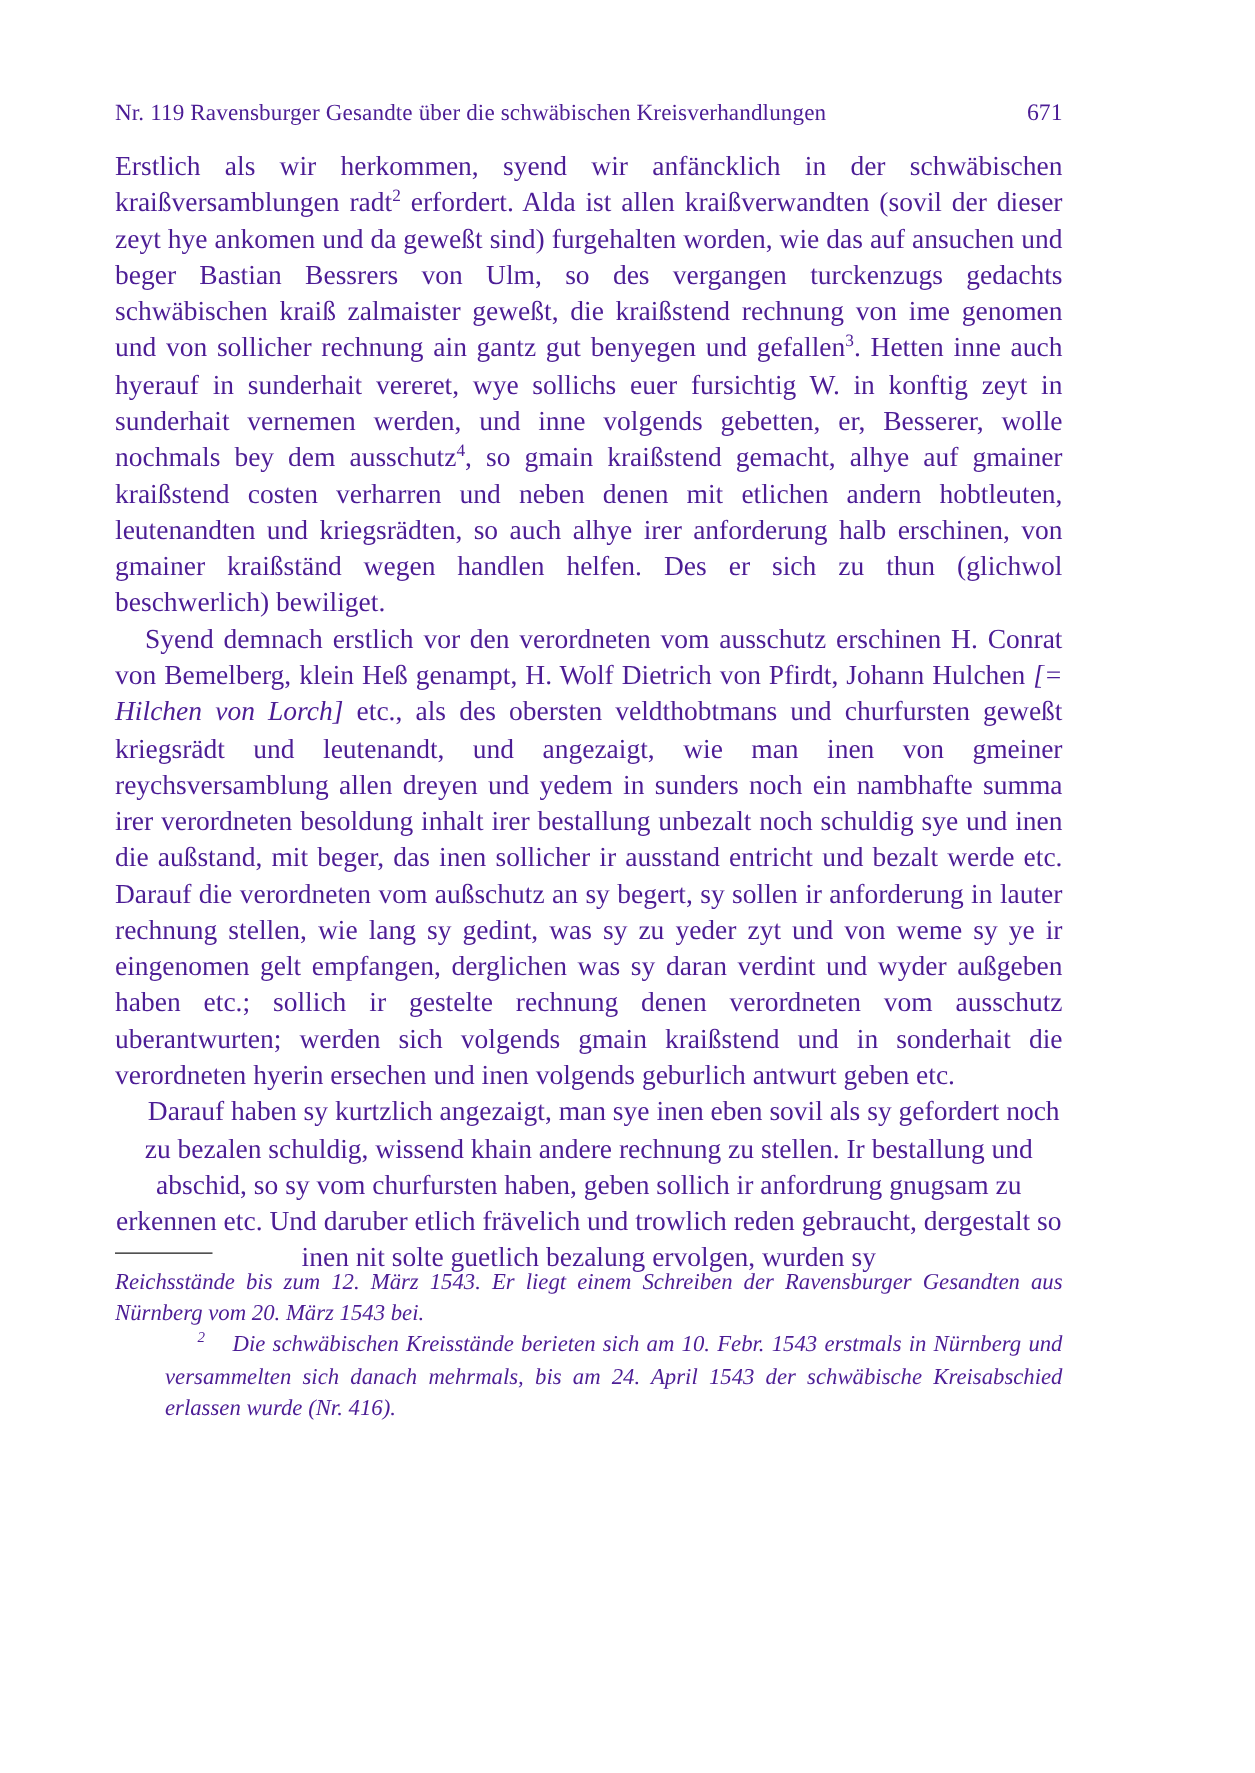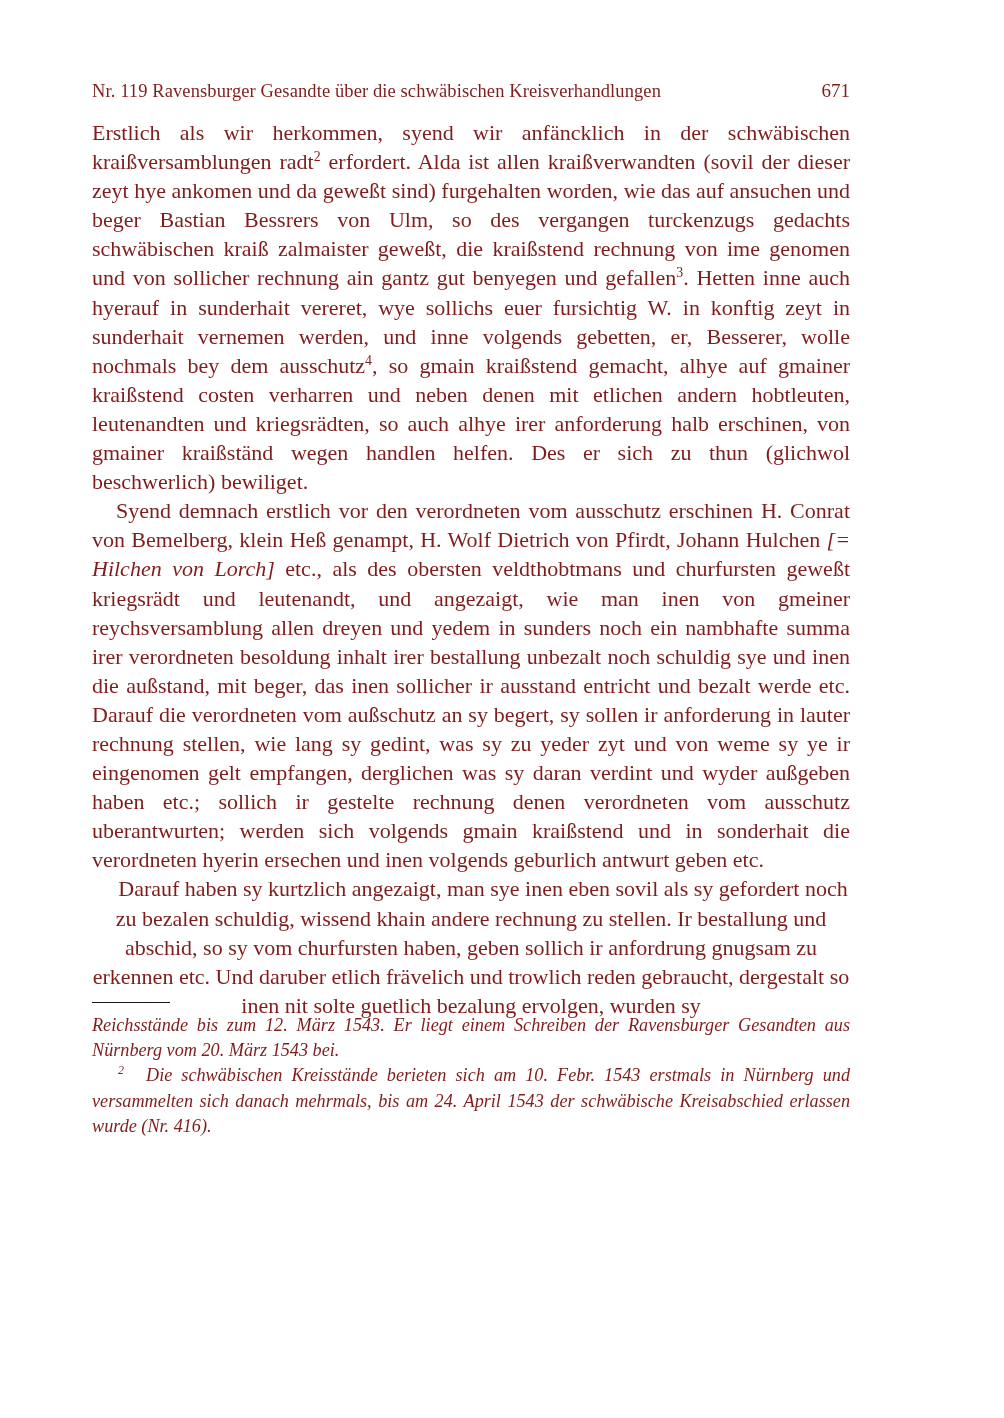--- a/index.html
+++ b/index.html
@@ -7,21 +7,21 @@
     padding: 0;
     background: #ffffff;
   }
   .page {
     position: relative;
     width: 1004px;
     height: 1418px;
     background: #ffffff;
     overflow: hidden;
     font-family: "Liberation Serif", "DejaVu Serif", serif;
-    color: #7f1d1d;
+    color: #4c1d95;
   }
 
   
   .running-header {
     position: absolute;
     left: 92px;
     top: 78px;
     width: 758px;
     height: 26px;
     display: flex;
@@ -90,20 +90,21 @@
     font-style: italic;
     text-align: justify;
     text-justify: inter-word;
     margin: 0;
   }
   .footnote.cont {
     text-indent: 0;
   }
   .footnote.numbered {
     text-indent: 26px;
+    margin-left: 40px;
   }
   .footnote .fn-num {
     font-size: 0.66em;
     vertical-align: super;
     line-height: 0;
     font-style: italic;
   }
   .footnote .fn-gap {
     display: inline-block;
     width: 22px;

